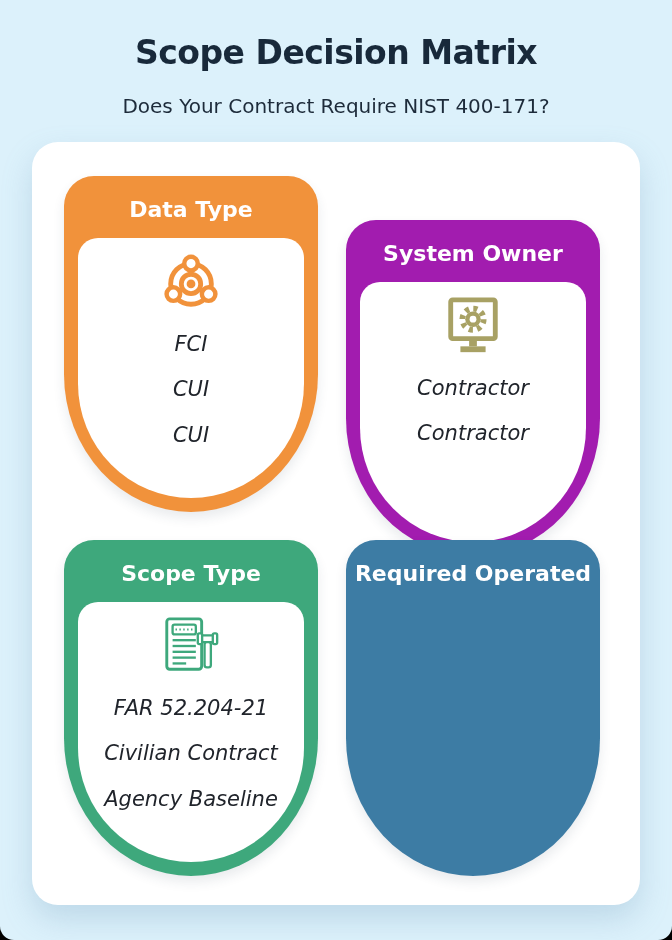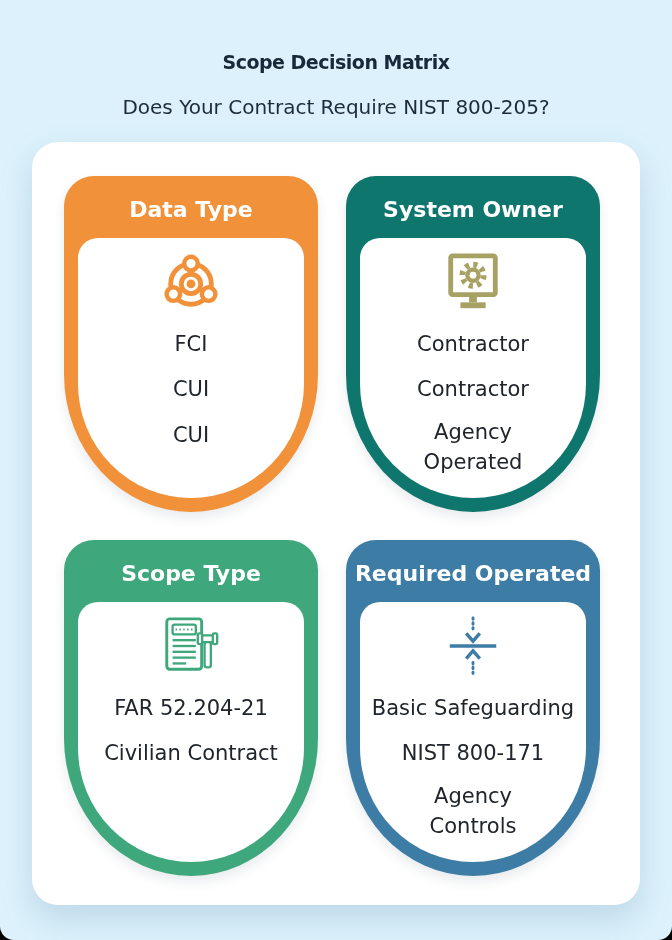--- a/index.html
+++ b/index.html
@@ -1,41 +1,41 @@
 <!DOCTYPE html>
 <html><head>
 <meta charset="utf-8">
 <style>
   html,body{margin:0;padding:0;}
   body{width:672px;height:940px;background:#000;font-family:"DejaVu Sans", sans-serif;}
   .page{position:relative;width:672px;height:940px;background:#DCF1FB;border-radius:0 0 14px 14px;overflow:hidden;}
   .hdr{position:absolute;top:0;left:0;width:672px;text-align:center;}
-  .title{margin-top:51px;font-size:19px;font-weight:bold;color:#18293A;letter-spacing:-0.5px;}
+  .title{margin-top:33px;font-size:33px;font-weight:bold;color:#18293A;letter-spacing:-0.5px;}
   .subtitle{margin-top:22px;font-size:20px;color:#1D2B3A;}
   .container{position:absolute;left:32px;top:142px;width:608px;height:763px;background:#FFFFFF;border-radius:26px;box-shadow:0 14px 30px rgba(110,155,185,0.28);}
   .grid{position:absolute;left:0;top:0;width:608px;height:763px;box-sizing:border-box;padding:34px 40px 29px 32px;display:grid;grid-template-columns:254px 254px;grid-template-rows:336px 336px;column-gap:28px;row-gap:28px;}
   .card{position:relative;width:254px;height:336px;border-radius:30px 30px 50% 50% / 30px 30px 41% 41%;box-shadow:0 6px 12px rgba(40,60,80,0.10);}
   .card-orange{background:#F1923B;}
-  .card-olive{background:#0f766e;}
+  .card-olive{background:#a21caf;margin-top:44px;}
   .card-green{background:#3EA87C;}
   .card-blue{background:#3D7CA4;}
   .card-header{height:62px;display:flex;align-items:center;justify-content:center;color:#FFFFFF;font-size:22px;font-weight:bold;padding-top:4px;box-sizing:border-box;}
   .card-body{position:absolute;left:14px;right:14px;top:62px;bottom:14px;background:#FFFFFF;border-radius:20px 20px 50% 50% / 20px 20px 44% 44%;display:flex;flex-direction:column;align-items:center;padding-top:12px;box-sizing:border-box;}
   .icon{height:64px;display:flex;align-items:center;justify-content:center;}
-  .item{font-size:21px;color:#20242B;text-align:center;line-height:1.45;margin-top:15px;max-width:215px;}
+  .item{font-size:21px;color:#20242B;text-align:center;line-height:1.45;margin-top:15px;max-width:215px;font-style:italic;}
   .item.wrap2{max-width:130px;margin-top:12px;}
 </style>
 </head>
 <body>
 
 <div class="page">
 
   <div class="hdr">
     <div class="title">Scope Decision Matrix</div>
-    <div class="subtitle">Does Your Contract Require NIST 800-205?</div>
+    <div class="subtitle">Does Your Contract Require NIST 400-171?</div>
   </div>
 
   <div class="container">
     <div class="grid">
 
       <div class="card card-orange">
         <div class="card-header">Data Type</div>
         <div class="card-body">
           <span class="icon">
             <svg width="62" height="62" viewBox="0 0 64 64">
@@ -61,21 +61,20 @@
               <rect x="9" y="5" width="46" height="40" rx="2" fill="none" stroke="#A8A164" stroke-width="5"></rect>
               <circle cx="32" cy="25" r="11" fill="none" stroke="#A8A164" stroke-width="6" stroke-dasharray="4.2 4.44"></circle>
               <circle cx="32" cy="25" r="8" fill="#A8A164"></circle>
               <circle cx="32" cy="25" r="3.5" fill="#FFFFFF"></circle>
               <rect x="28" y="45" width="8" height="8" fill="#A8A164"></rect>
               <rect x="19" y="53" width="26" height="6" fill="#A8A164"></rect>
             </svg>
           </span>
           <div class="item">Contractor</div>
           <div class="item">Contractor</div>
-          <div class="item wrap2">Agency Operated</div>
         </div>
       </div>
 
       <div class="card card-green">
         <div class="card-header">Scope Type</div>
         <div class="card-body">
           <span class="icon">
             <svg width="62" height="62" viewBox="0 0 64 64">
               <rect x="7" y="4" width="36" height="52" rx="3" fill="#FFFFFF" stroke="#3EA87C" stroke-width="3"></rect>
               <rect x="13" y="10" width="24" height="10" rx="2" fill="none" stroke="#3EA87C" stroke-width="2.4"></rect>
@@ -86,36 +85,23 @@
               <line x1="13" y1="44" x2="37" y2="44" stroke="#3EA87C" stroke-width="2.4"></line>
               <line x1="13" y1="50" x2="27" y2="50" stroke="#3EA87C" stroke-width="2.4"></line>
               <rect x="41" y="21" width="16" height="7" rx="2" fill="#FFFFFF" stroke="#3EA87C" stroke-width="2.4"></rect>
               <rect x="39" y="19" width="4.5" height="11" rx="1.5" fill="#FFFFFF" stroke="#3EA87C" stroke-width="2.4"></rect>
               <rect x="54.5" y="19" width="4.5" height="11" rx="1.5" fill="#FFFFFF" stroke="#3EA87C" stroke-width="2.4"></rect>
               <rect x="46" y="28" width="6.5" height="26" rx="2.5" fill="#FFFFFF" stroke="#3EA87C" stroke-width="2.4"></rect>
             </svg>
           </span>
           <div class="item">FAR 52.204-21</div>
           <div class="item">Civilian Contract</div>
+          <div class="item">Agency Baseline</div>
         </div>
       </div>
 
       <div class="card card-blue">
         <div class="card-header">Required Operated</div>
-        <div class="card-body">
-          <span class="icon">
-            <svg width="62" height="62" viewBox="0 0 64 64">
-              <line x1="8" y1="32" x2="56" y2="32" stroke="#3D7CA4" stroke-width="3.5"></line>
-              <line x1="32" y1="3" x2="32" y2="15" stroke="#3D7CA4" stroke-width="3" stroke-dasharray="1.5 3.5" stroke-linecap="round"></line>
-              <path d="M25 19 L32 27 L39 19" fill="none" stroke="#3D7CA4" stroke-width="3.5"></path>
-              <path d="M25 45 L32 37 L39 45" fill="none" stroke="#3D7CA4" stroke-width="3.5"></path>
-              <line x1="32" y1="49" x2="32" y2="61" stroke="#3D7CA4" stroke-width="3" stroke-dasharray="1.5 3.5" stroke-linecap="round"></line>
-            </svg>
-          </span>
-          <div class="item">Basic Safeguarding</div>
-          <div class="item">NIST 800-171</div>
-          <div class="item wrap2">Agency Controls</div>
-        </div>
       </div>
 
     </div>
   </div>
 </div>
 
 </body></html>

